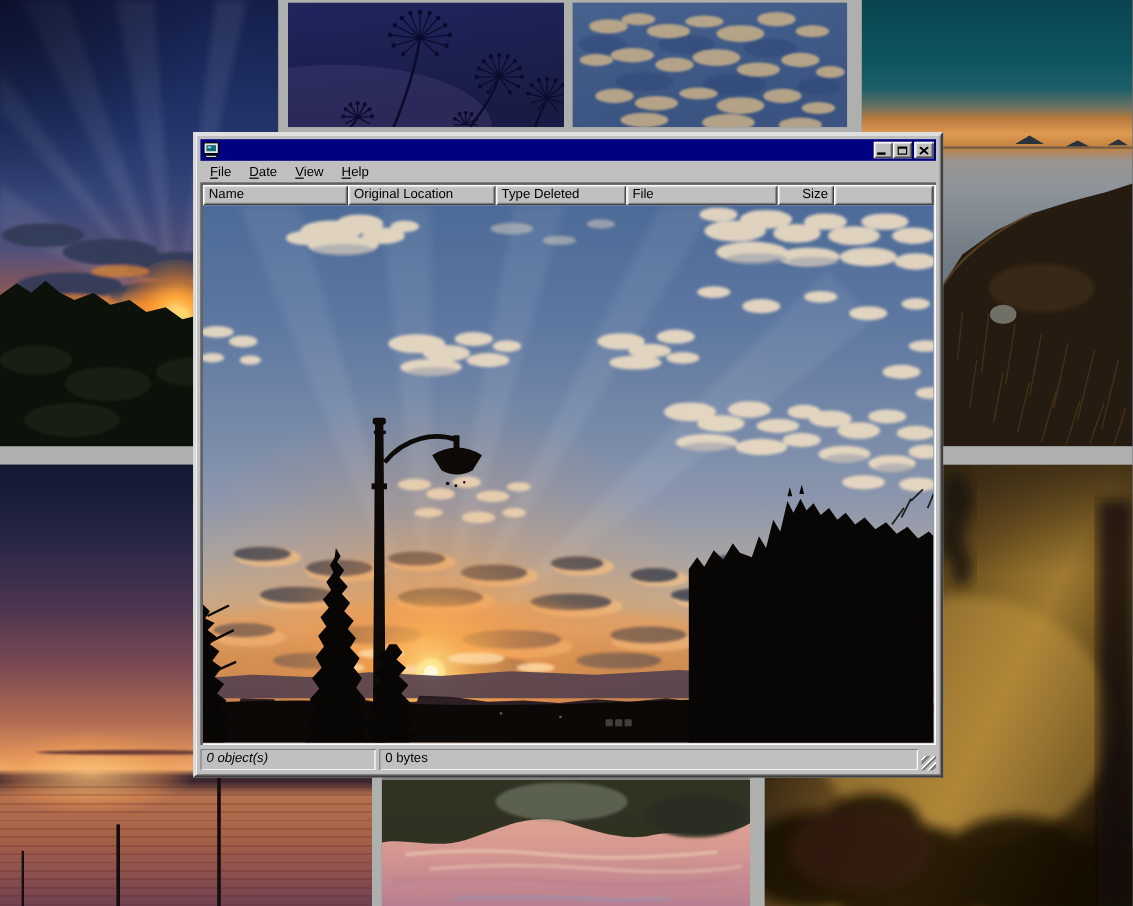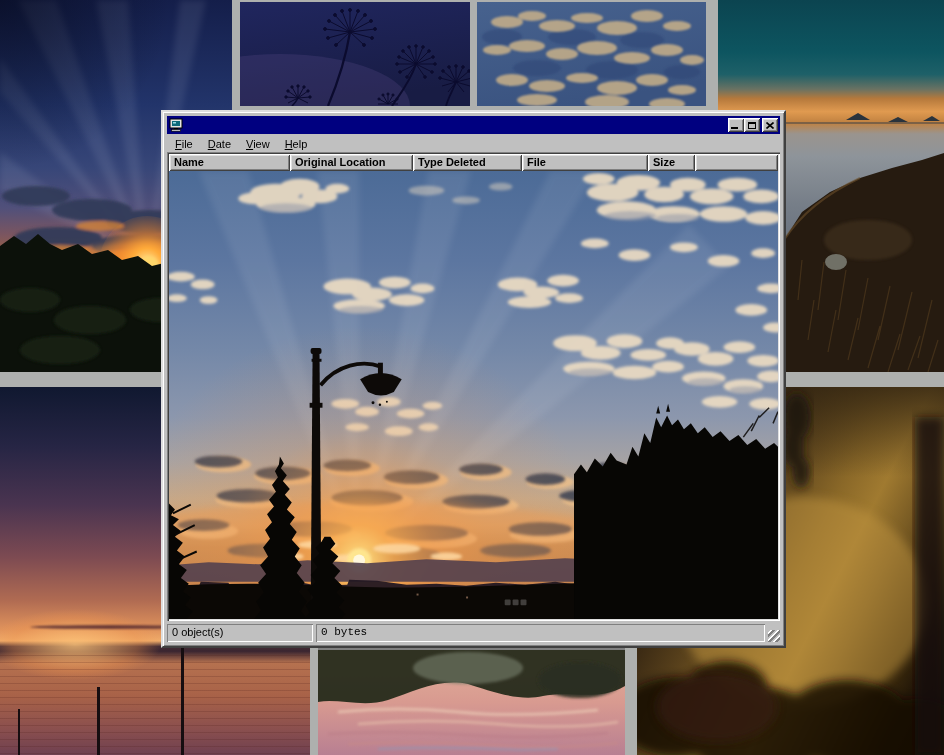--- a/index.html
+++ b/index.html
@@ -50,31 +50,31 @@
     display:flex;align-items:center;justify-content:center;}
   .wbtn.close{margin-left:2px;}
   .glyph-min{position:absolute;left:3px;bottom:3px;width:7px;height:2px;background:#000;}
   .glyph-max{width:8px;height:7px;border:1px solid #000;border-top-width:2px;}
   .menubar{height:17px;display:flex;align-items:center;padding:2px 0 0 6px;flex:0 0 auto;}
   .menu-item{display:inline-block;padding:0 2px;margin-right:11px;}
   .menu-item::first-letter{text-decoration:underline;}
   .listview{flex:1 1 auto;display:flex;flex-direction:column;background:#c0c0c0;margin-top:1px;
     box-shadow:inset 1px 1px 0 #808080,inset 2px 2px 0 #404040,inset -1px -1px 0 #fff,inset -2px -2px 0 #dfdfdf;
     padding:2px;overflow:hidden;}
-  .header-row{height:17px;display:flex;flex:0 0 auto;font-weight:bold;}
+  .header-row{height:17px;display:flex;flex:0 0 auto;}
   .hcol{height:17px;background:#c0c0c0;padding:2px 5px 0 5px;white-space:nowrap;overflow:hidden;
     box-shadow:inset 1px 1px 0 #fff,inset -1px -1px 0 #404040,inset 2px 2px 0 #dfdfdf,inset -2px -2px 0 #808080;}
-  .hcol.size{}
+  .hcol.size{text-align:right;}
   .hcol.filler{flex:1 1 auto;}
   .content{flex:1 1 auto;position:relative;overflow:hidden;background:#6d86a8;}
   .content svg{position:absolute;inset:0;width:100%;height:100%;}
   .statusbar{height:18px;margin-top:3px;display:flex;gap:3px;flex:0 0 auto;align-items:stretch;}
   .spanel{box-shadow:inset 1px 1px 0 #808080,inset -1px -1px 0 #fff;padding:2px 0 0 5px;white-space:nowrap;overflow:hidden;}
-  .spanel.first{width:146px;flex:0 0 auto;}
-  .spanel.grow{flex:1 1 auto;font-family:Liberation Mono, monospace;}
+  .spanel.first{width:146px;flex:0 0 auto;font-style:italic;}
+  .spanel.grow{flex:1 1 auto;}
   .grip{width:12px;flex:0 0 auto;align-self:flex-end;height:12px;
     background:repeating-linear-gradient(-45deg,#c0c0c0 0 2px,#808080 2px 4px,#fff 4px 5px);}
 </style>
 </head>
 <body>
 
 <div id="screen">
 
   <div class="tile" id="tileA">
     <svg viewBox="0 0 232 372" preserveAspectRatio="none">

